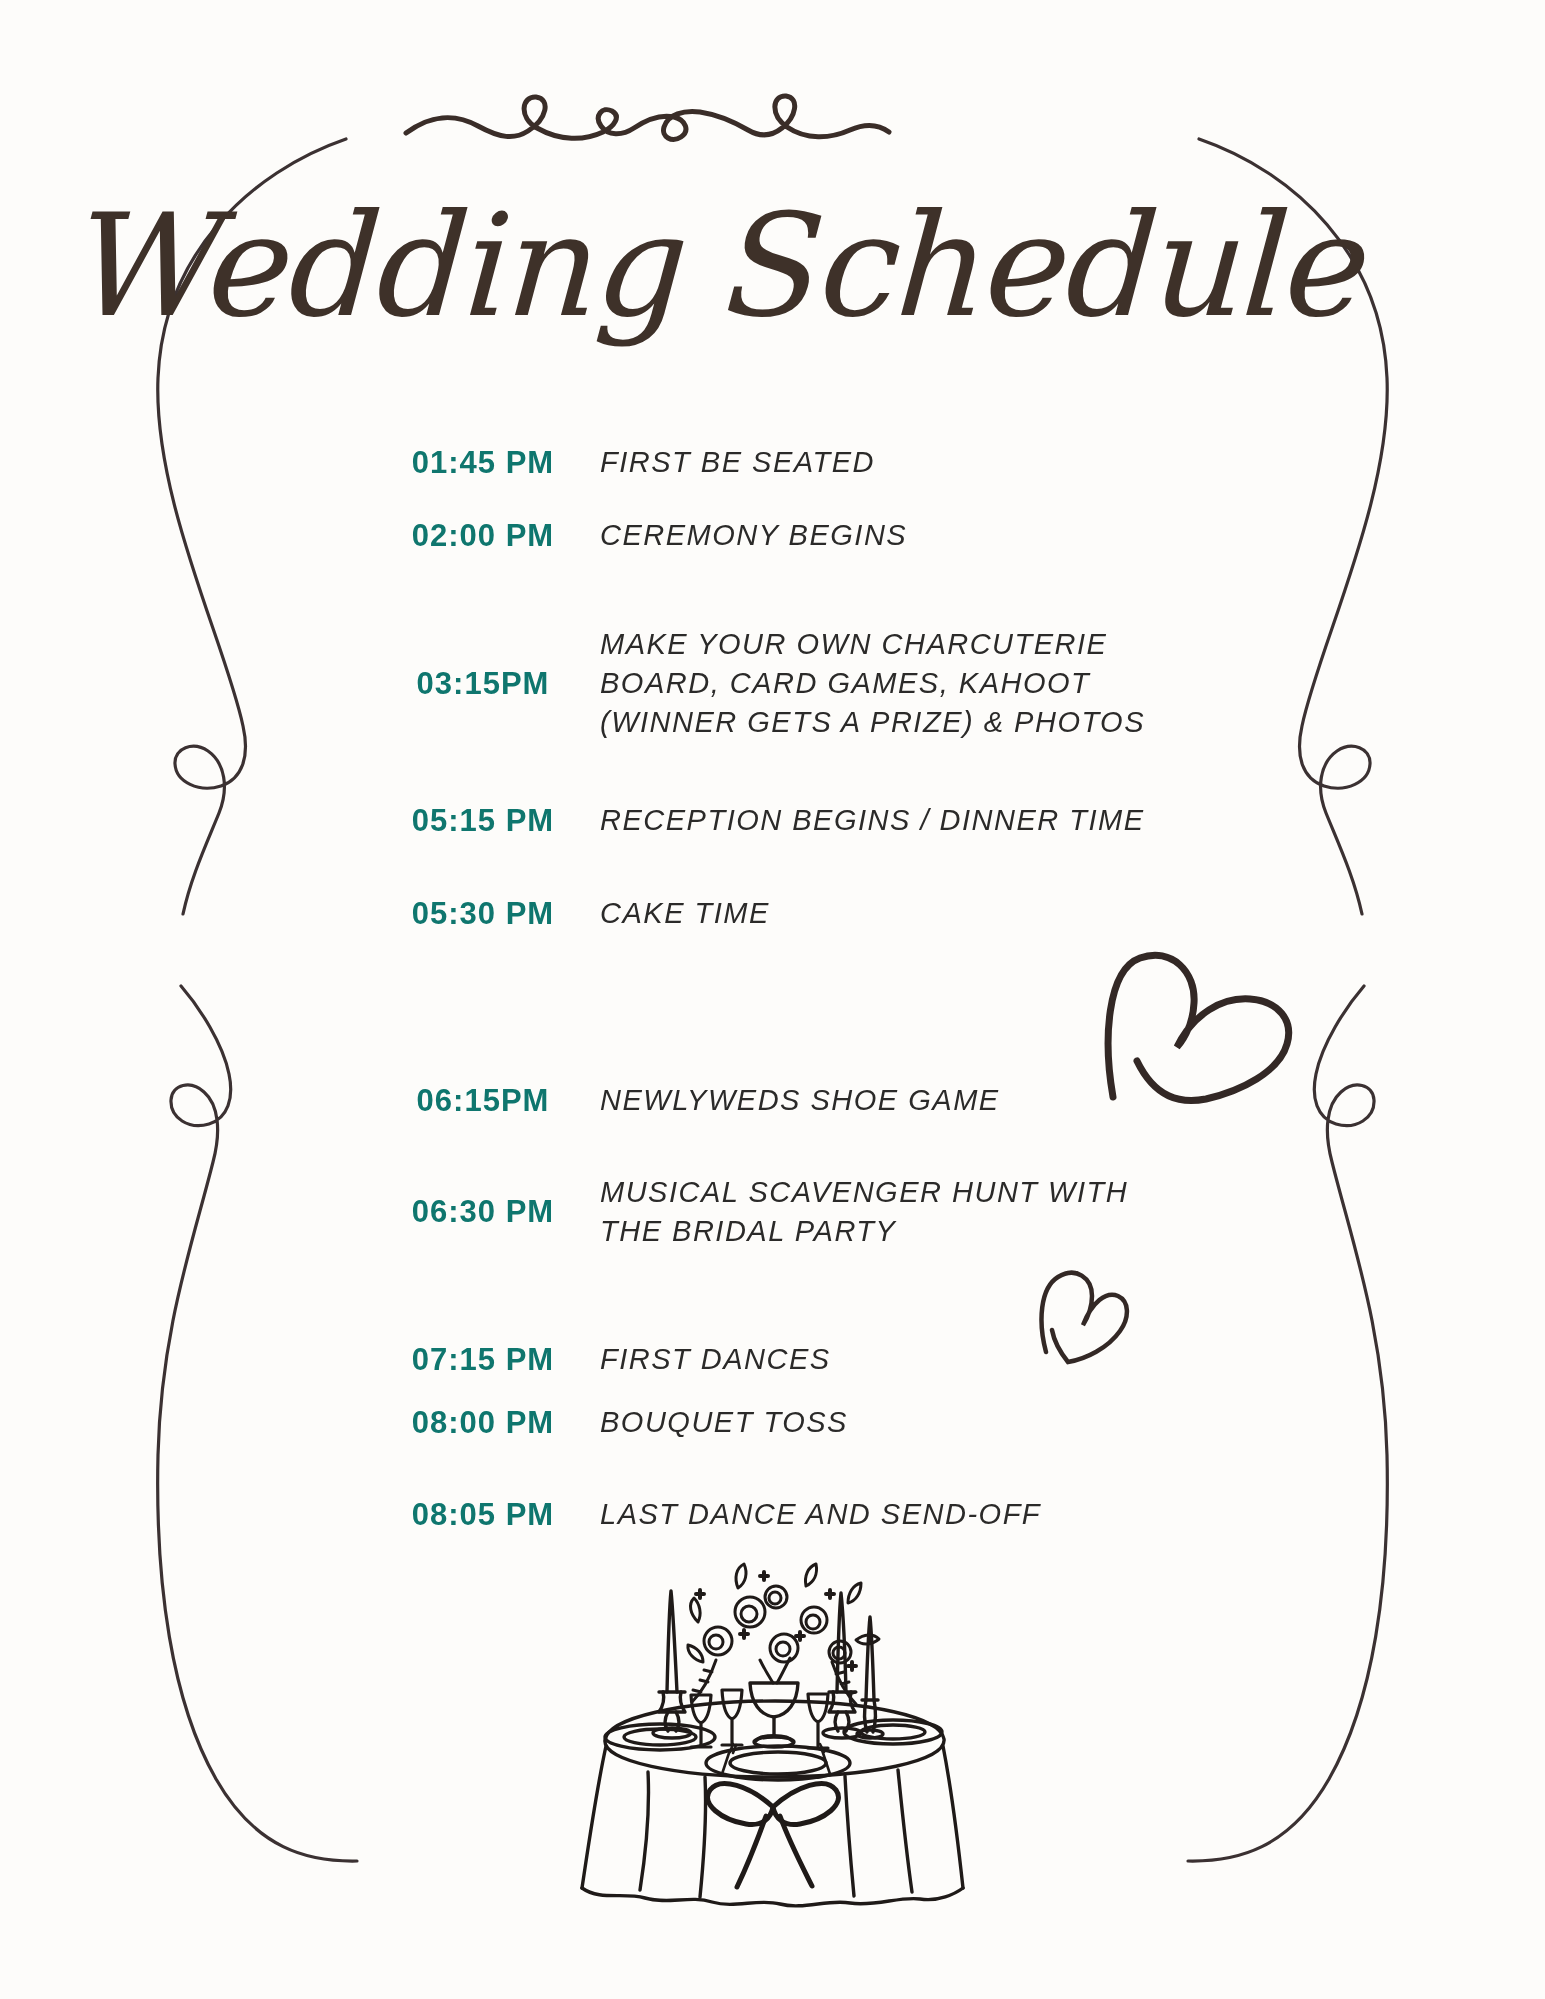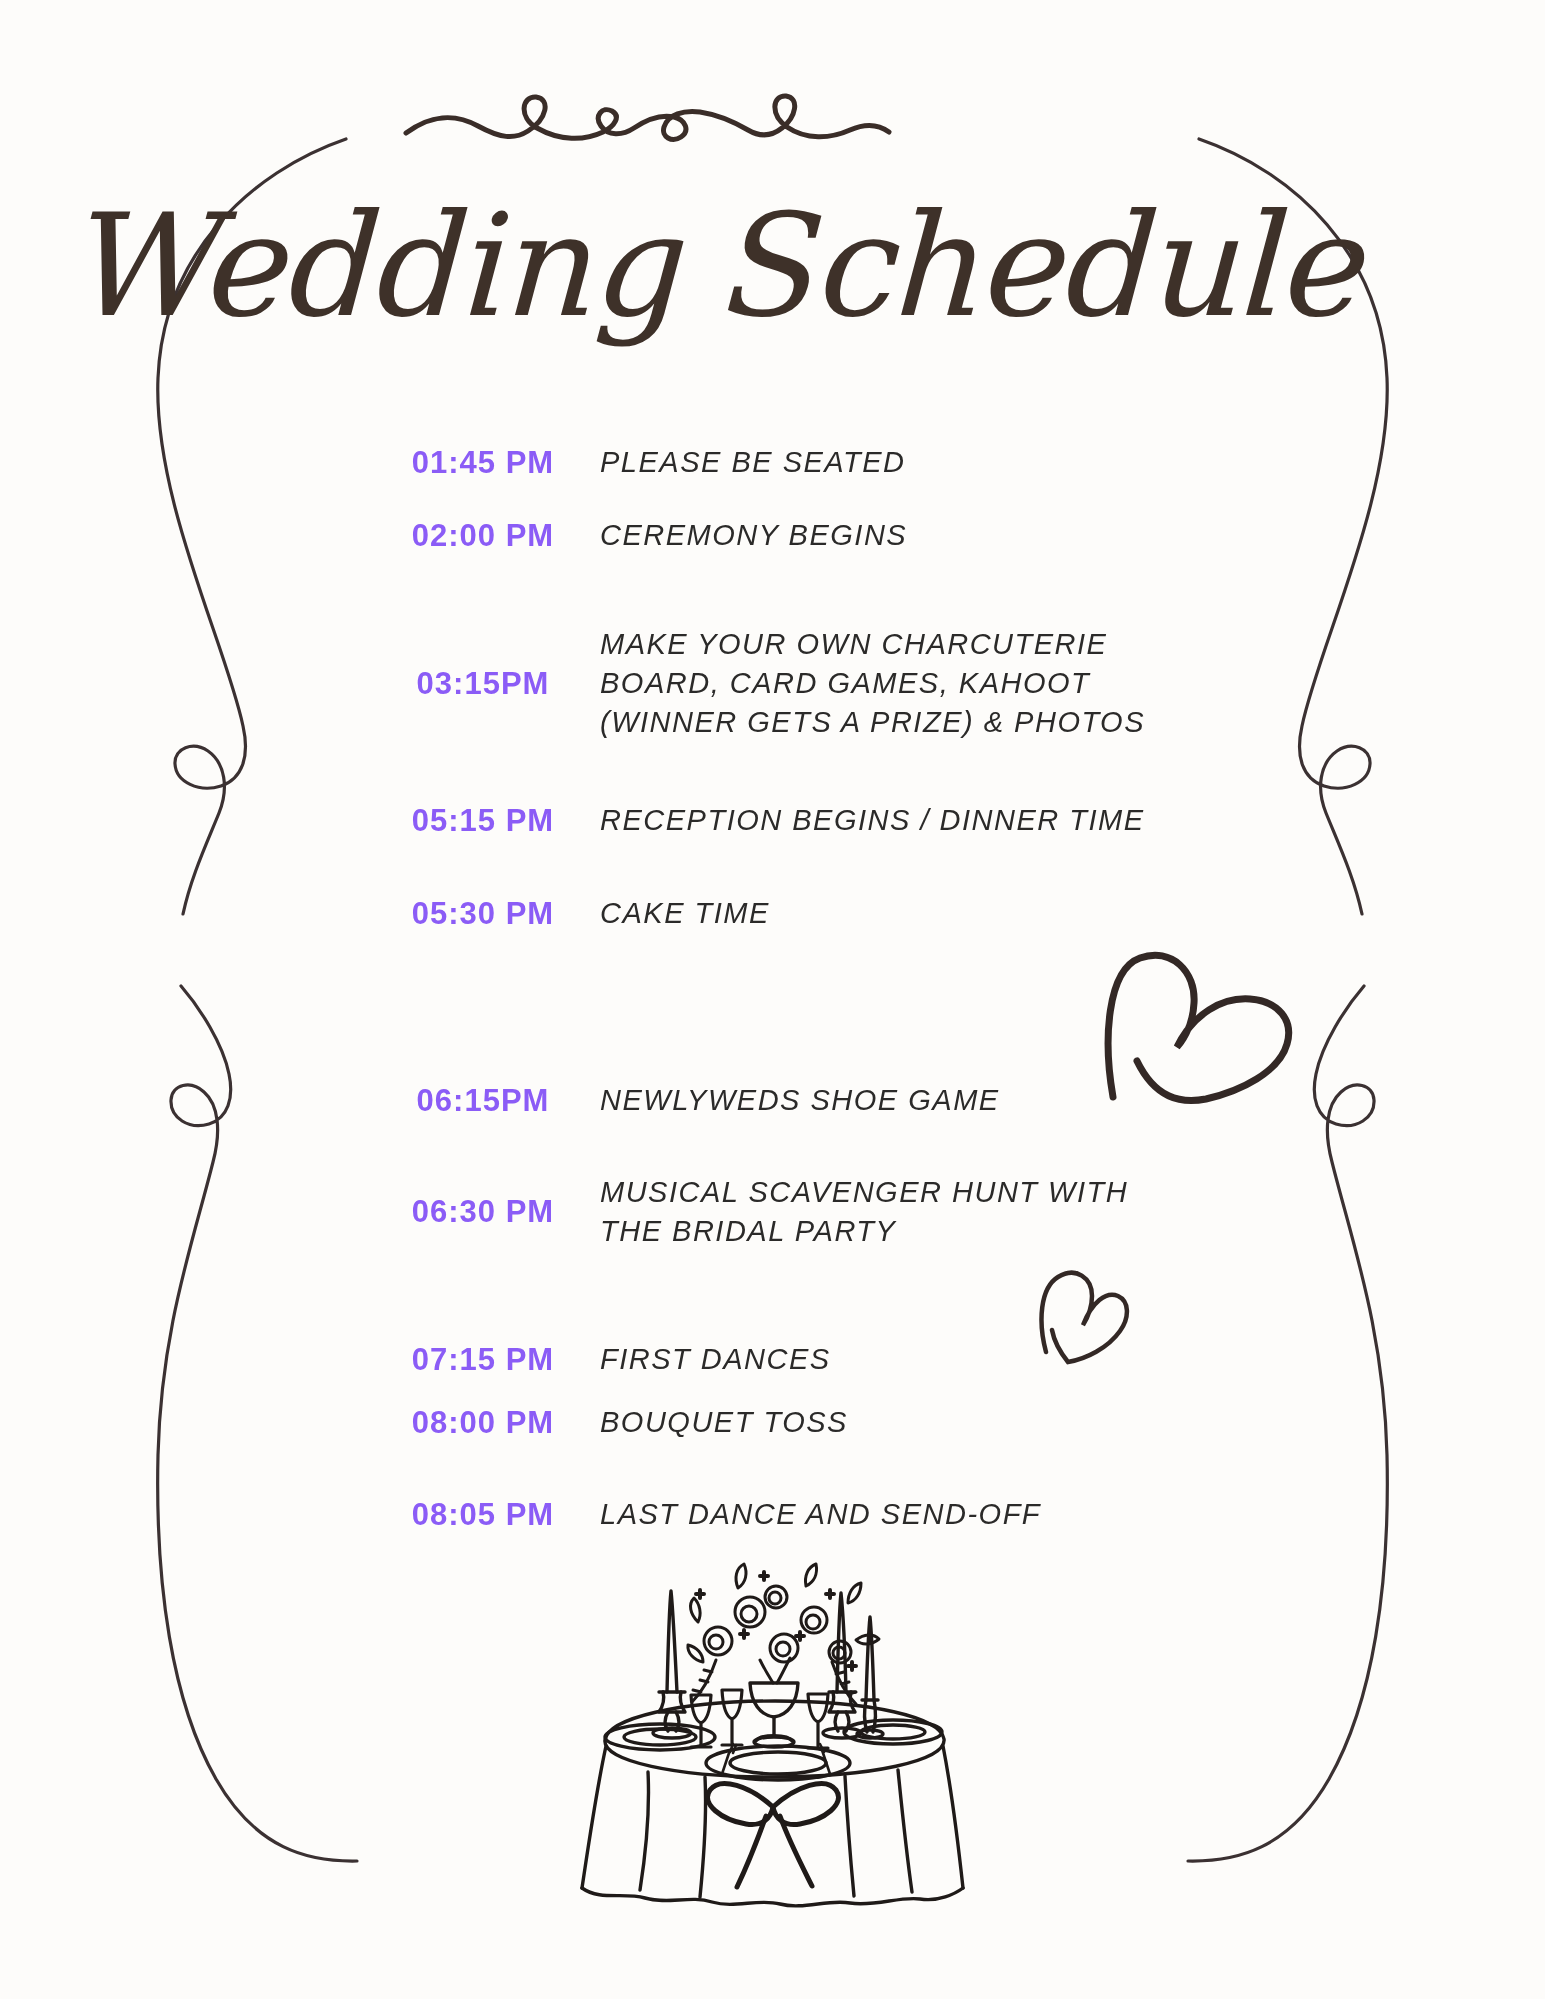--- a/index.html
+++ b/index.html
@@ -31,21 +31,21 @@
     left:383px;width:850px;
     display:flex;align-items:center;
     transform:translateY(-50%);
   }
   .time{
     flex:none;width:200px;
     text-align:center;
     font-weight:bold;
     font-size:31px;
     letter-spacing:1px;
-    color:#8b5cf6;
+    color:#0f766e;
   }
   .desc{
     flex:1;
     margin-left:17px;
     font-style:italic;
     font-size:29px;
     letter-spacing:1.5px;
     line-height:39px;
     color:#2b2a29;
     white-space:pre-line;
@@ -227,21 +227,21 @@
 
       <path d="M 730 1750 L 722 1774 M 733 1744 l -3 8 m 6 -7 l -3 8" stroke-width="2.6"></path>
       <path d="M 822 1750 L 830 1774 M 820 1744 l 4 8" stroke-width="2.6"></path>
     </g>
   </svg>
 
   <div class="title">Wedding Schedule</div>
 
   <div class="row" style="top:462px">
     <div class="time">01:45 PM</div>
-    <div class="desc">PLEASE BE SEATED</div>
+    <div class="desc">FIRST BE SEATED</div>
   </div>
   <div class="row" style="top:535px">
     <div class="time">02:00 PM</div>
     <div class="desc">CEREMONY BEGINS</div>
   </div>
   <div class="row" style="top:683px">
     <div class="time">03:15PM</div>
     <div class="desc">MAKE YOUR OWN CHARCUTERIE
 BOARD, CARD GAMES, KAHOOT
 (WINNER GETS A PRIZE) &amp; PHOTOS</div>

